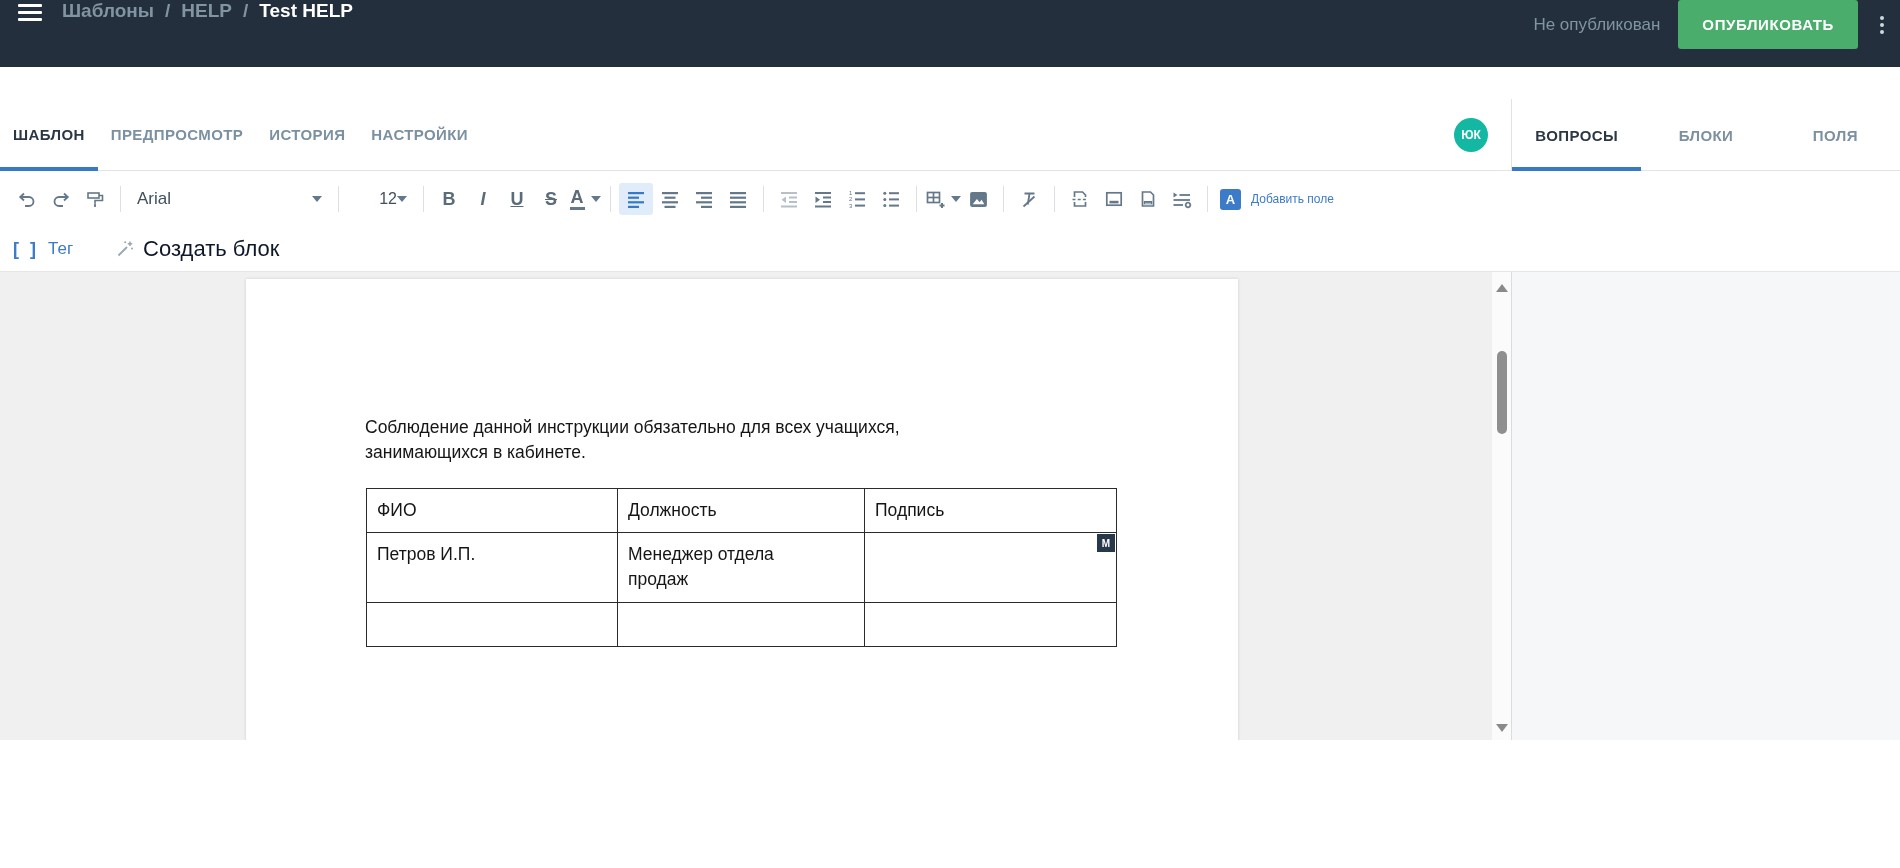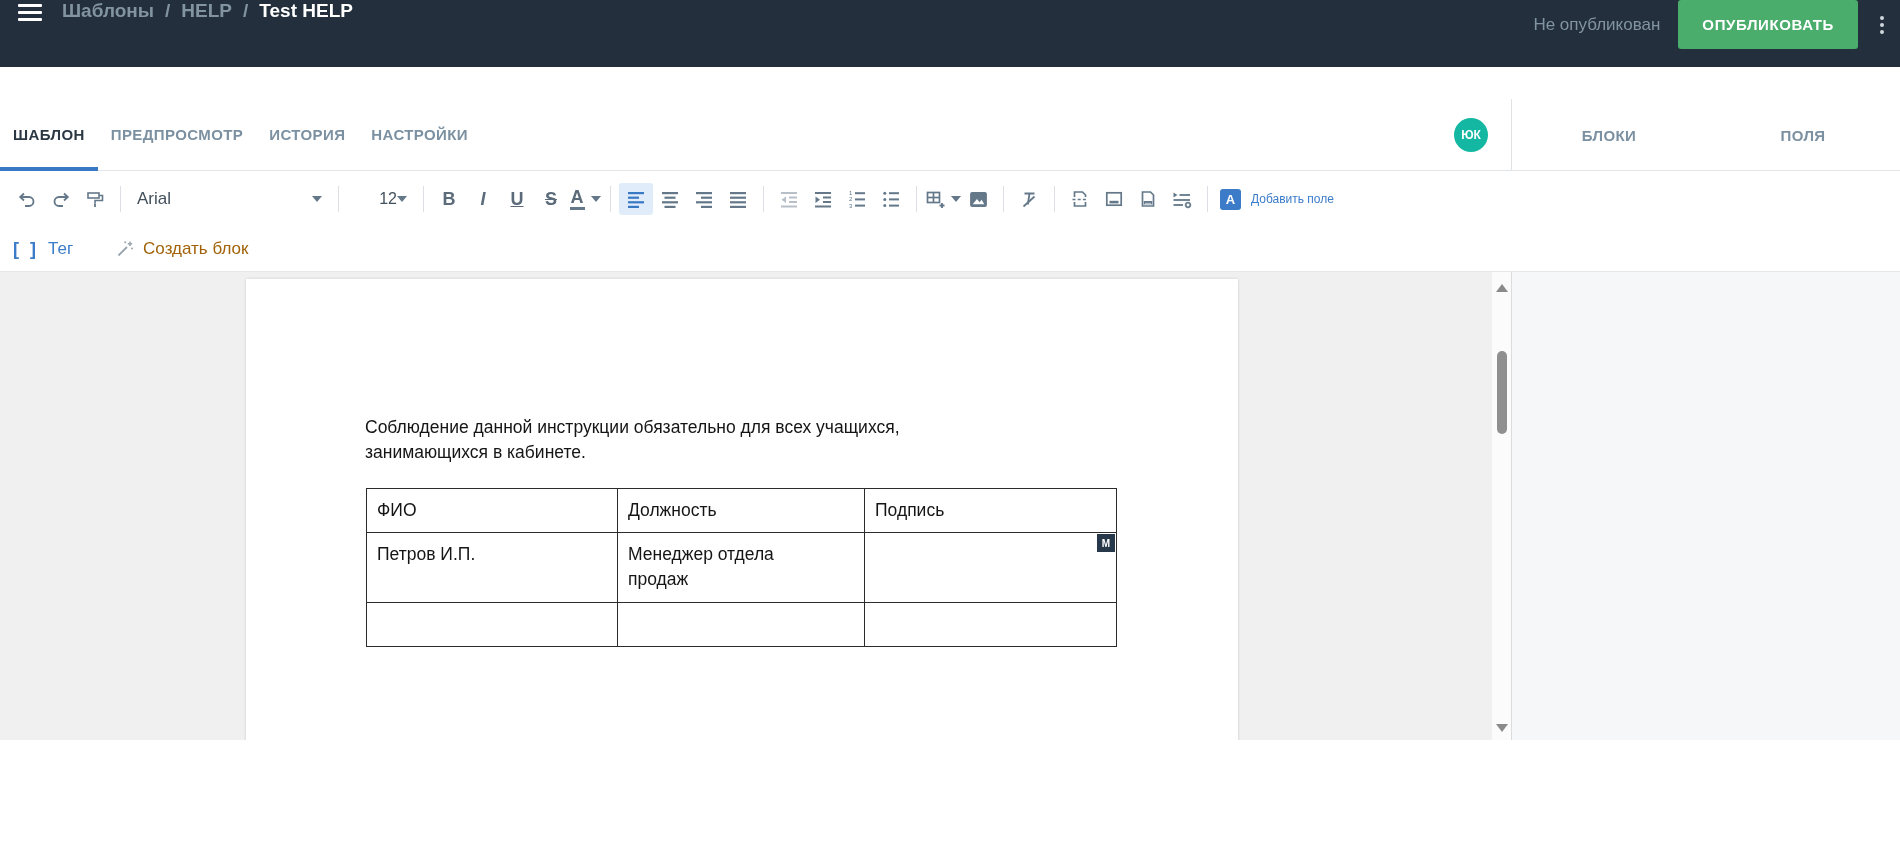--- a/index.html
+++ b/index.html
@@ -62,21 +62,21 @@
   .combo{display:flex;align-items:center;gap:6px;}
   svg.ic{display:block;}
   .add-field{display:flex;align-items:center;gap:10px;margin-left:4px;cursor:pointer;}
   .afield-badge{width:21px;height:21px;border-radius:3px;background:#3b7bc8;color:#fff;
                 font-size:13px;font-weight:bold;display:flex;align-items:center;justify-content:center;}
   .add-field span.lbl{color:#3b7bc8;font-size:12px;}
   .tag-btn{display:flex;align-items:center;gap:9px;cursor:pointer;}
   .tag-brackets{color:#3b7bc8;font-size:18px;font-weight:bold;letter-spacing:3px;}
   .tag-btn .lbl{color:#3b7bc8;font-size:17px;}
   .block-btn{display:flex;align-items:center;gap:8px;margin-left:42px;cursor:pointer;}
-  .block-btn .lbl{color:#a16207;font-size:17px;}
+  .block-btn .lbl{color:#0f172a;font-size:22px;}
   
   .workspace{display:flex;height:468px;background:#f0f0f1;}
   .editor-area{width:1492px;position:relative;overflow:hidden;background:#f0f0f1;}
   .page{position:absolute;left:246px;top:7px;width:992px;height:700px;background:#fff;
         box-shadow:0 0 3px rgba(0,0,0,.14);}
   .doc-paragraph{position:absolute;left:119px;top:136px;width:660px;
                  font-size:17.5px;line-height:25px;color:#151515;}
   .doc-table{position:absolute;left:120px;top:209px;border-collapse:collapse;table-layout:fixed;}
   .doc-table td{border:1px solid #2b2b2b;vertical-align:top;padding:9px 10px;
                 font-size:17.5px;line-height:25px;color:#151515;position:relative;box-sizing:border-box;}
@@ -130,20 +130,21 @@
 
 <div class="tabbar">
   <div class="tabs-left">
     <div class="tab active">ШАБЛОН</div>
     <div class="tab">ПРЕДПРОСМОТР</div>
     <div class="tab">ИСТОРИЯ</div>
     <div class="tab">НАСТРОЙКИ</div>
   </div>
   <div class="avatar">ЮК</div>
   <div class="tabs-right">
+    <div class="rtab active">ВОПРОСЫ</div>
     <div class="rtab">БЛОКИ</div>
     <div class="rtab">ПОЛЯ</div>
   </div>
 </div>
 
 <div class="toolbar">
   <div class="tb-row1">
     <div class="tbtn">
       <svg class="ic" width="20" height="20" viewBox="0 0 20 20">
         <path d="M7 4.5 L3.2 8 L7 11.5" fill="none" stroke="#64788a" stroke-width="1.8"></path>

